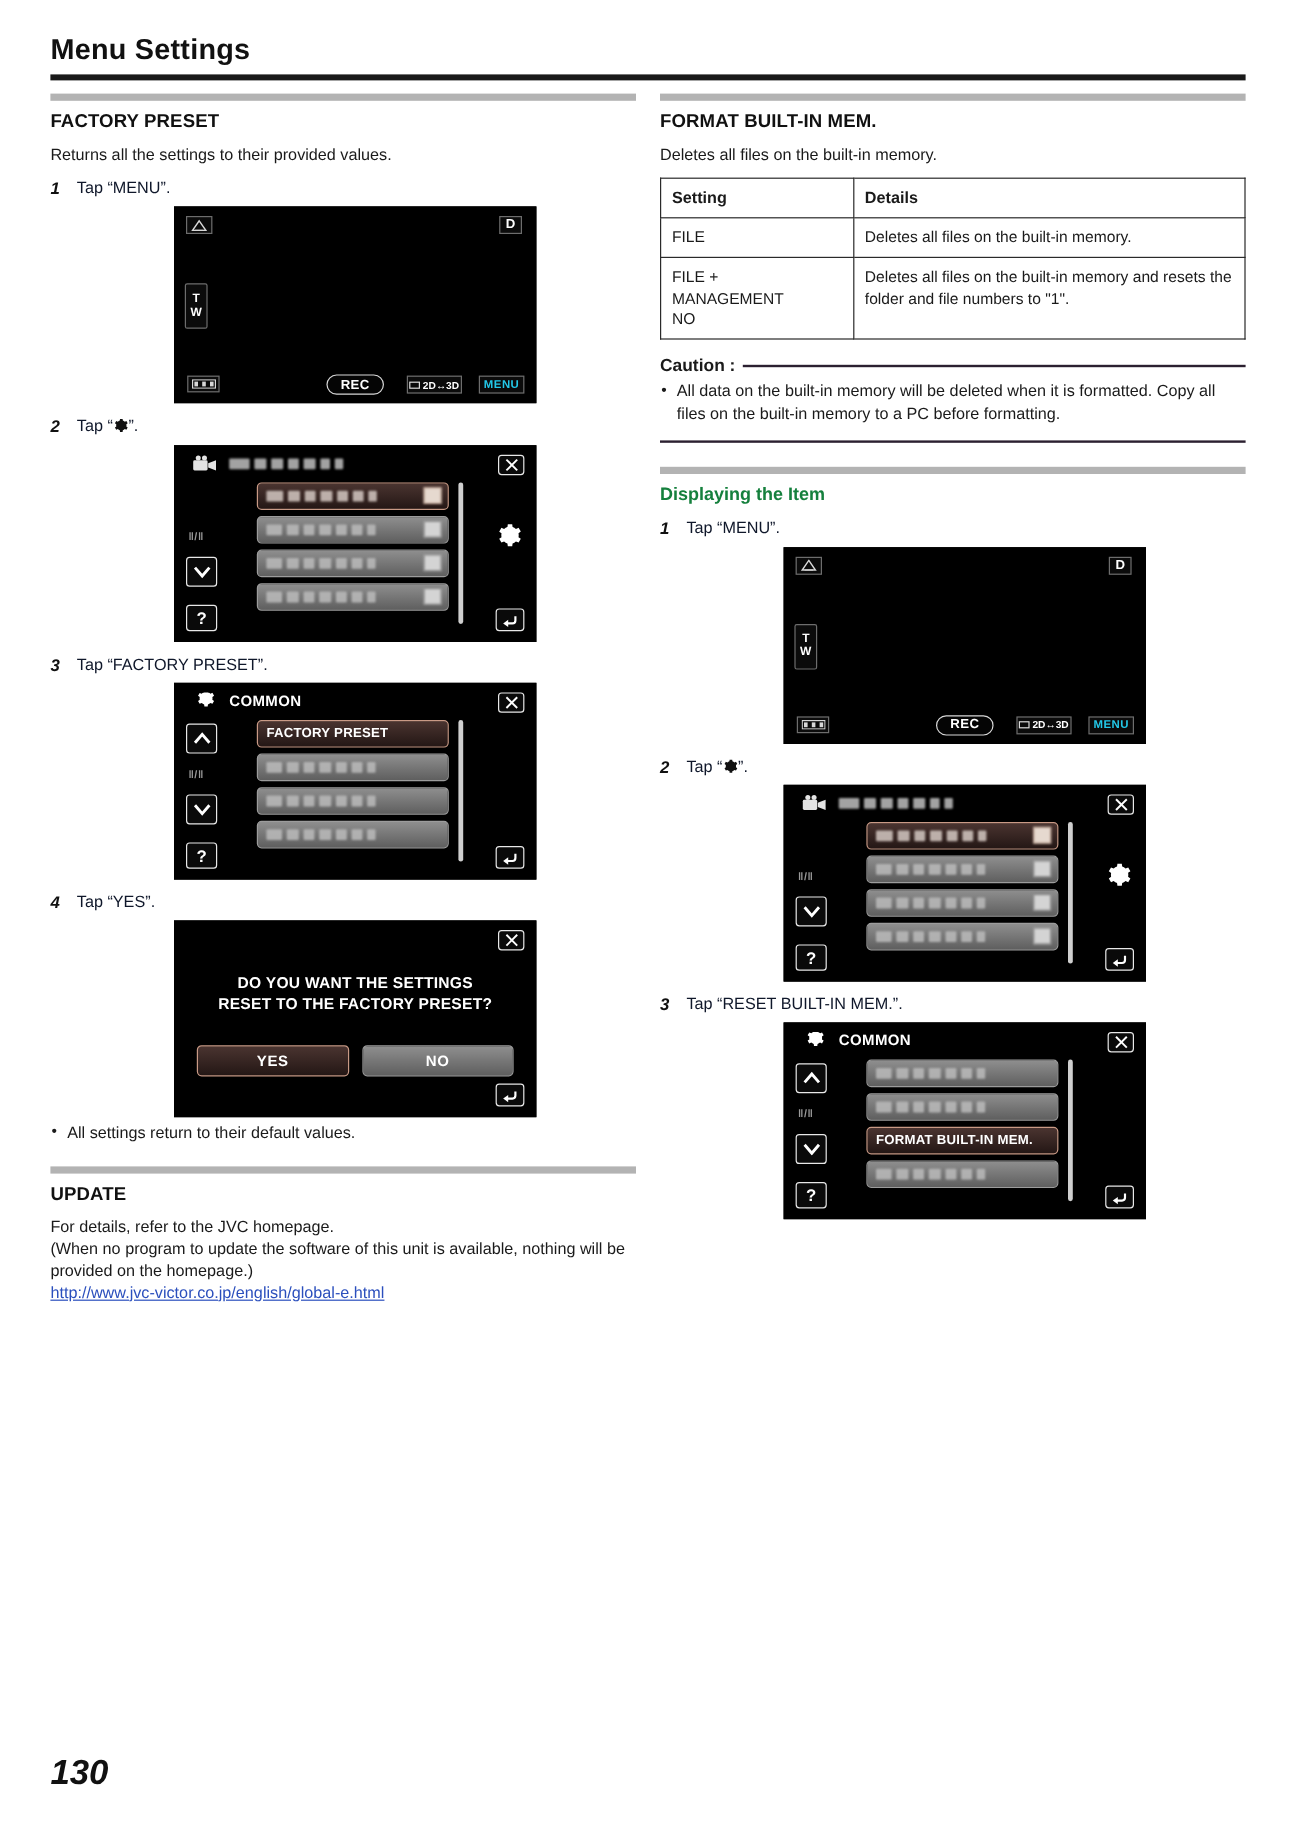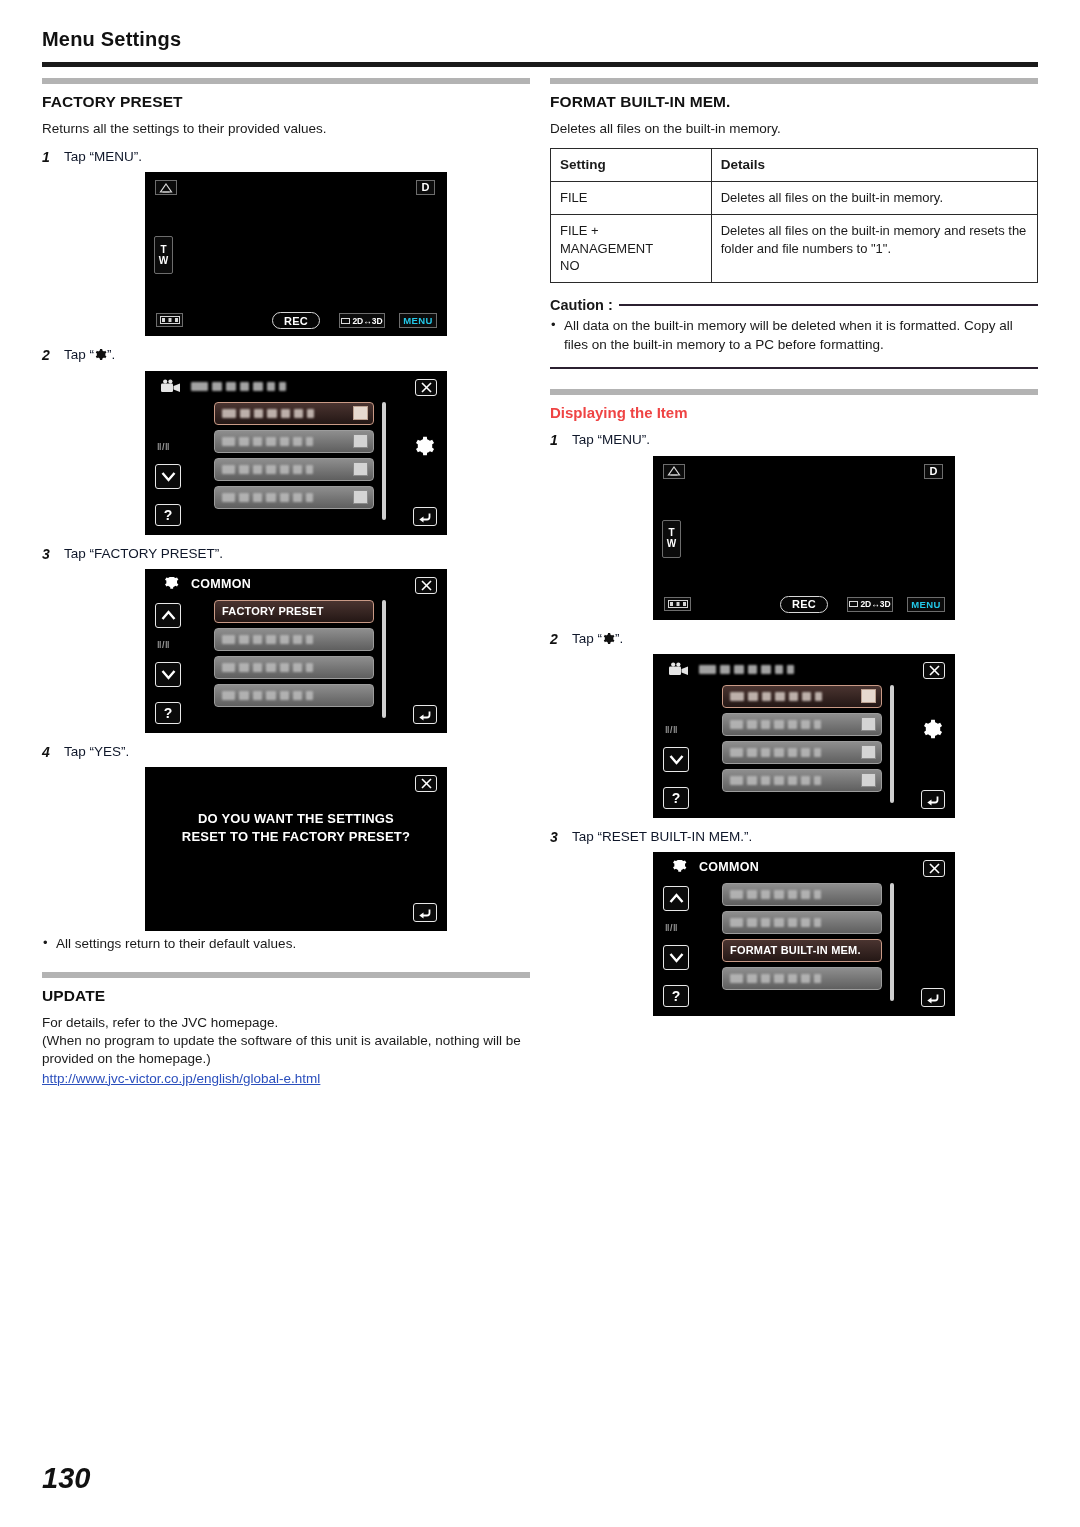--- a/index.html
+++ b/index.html
@@ -8,32 +8,32 @@
     width:1080px; height:1527px;
     background:#ffffff;
     font-family:"Liberation Sans", sans-serif;
     color:#1a1a1a;
     position:relative;
   }
   .page { position:relative; width:1080px; height:1527px; padding:0; }
 
   
   .page-header { position:absolute; left:42px; top:28px; width:996px; }
-  .page-header .title { font-size:20px; font-weight:bold; letter-spacing:.2px; color:#111; }
+  .page-header .title { font-size:24px; font-weight:bold; letter-spacing:.2px; color:#111; }
   .header-rule { position:absolute; left:42px; top:62px; width:996px; height:5px; background:#1a1a1a; }
 
   
   .col { position:absolute; top:78px; width:488px; }
   .col-left  { left:42px; }
   .col-right { left:550px; }
 
   
   .sec-bar { width:100%; height:6px; background:#b3b3b3; margin-bottom:9px; }
   h2.sec-title { margin:0 0 9px 0; font-size:15.5px; font-weight:bold; letter-spacing:.1px; color:#111; }
-  h3.sub-title { margin:0 0 10px 0; font-size:15px; font-weight:bold; color:#ef4444; }
+  h3.sub-title { margin:0 0 10px 0; font-size:15px; font-weight:bold; color:#15803d; }
   p.body-text { margin:0 0 8px 0; font-size:13.5px; line-height:1.35; color:#1a1a1a; }
 
   
   .step { display:flex; align-items:flex-start; margin:10px 0 4px 0; }
   .step .num {
     font-size:14px; font-weight:bold; font-style:italic;
     width:22px; flex:0 0 22px; color:#111; line-height:1.3;
   }
   .step .txt { font-size:13.5px; line-height:1.3; color:#0f172a; }
   .gear-inline {
@@ -466,20 +466,24 @@
       <div class="screen menu">
         <div class="mnu-close">
           <svg viewBox="0 0 13 13">
               <line x1="2" y1="2" x2="11" y2="11" stroke="#fff" stroke-width="1.6"></line>
               <line x1="11" y1="2" x2="2" y2="11" stroke="#fff" stroke-width="1.6"></line>
             </svg>
         </div>
         <div class="dlg-msg">
           <div>DO YOU WANT THE SETTINGS</div>
           <div>RESET TO THE FACTORY PRESET?</div>
+        </div>
+        <div class="dlg-btns">
+          <div class="dlg-btn yes">YES</div>
+          <div class="dlg-btn no">NO</div>
         </div>
         <div class="mnu-back">
           <svg viewBox="0 0 15 13">
               <path d="M11.5 3.5v3.5a2.5 2.5 0 0 1-2.5 2.5H4" fill="none" stroke="#fff" stroke-width="1.8"></path>
               <polygon points="5.5,6.4 5.5,12.6 1.3,9.5" fill="#fff"></polygon>
             </svg>
         </div>
       </div>
     </div>
 

